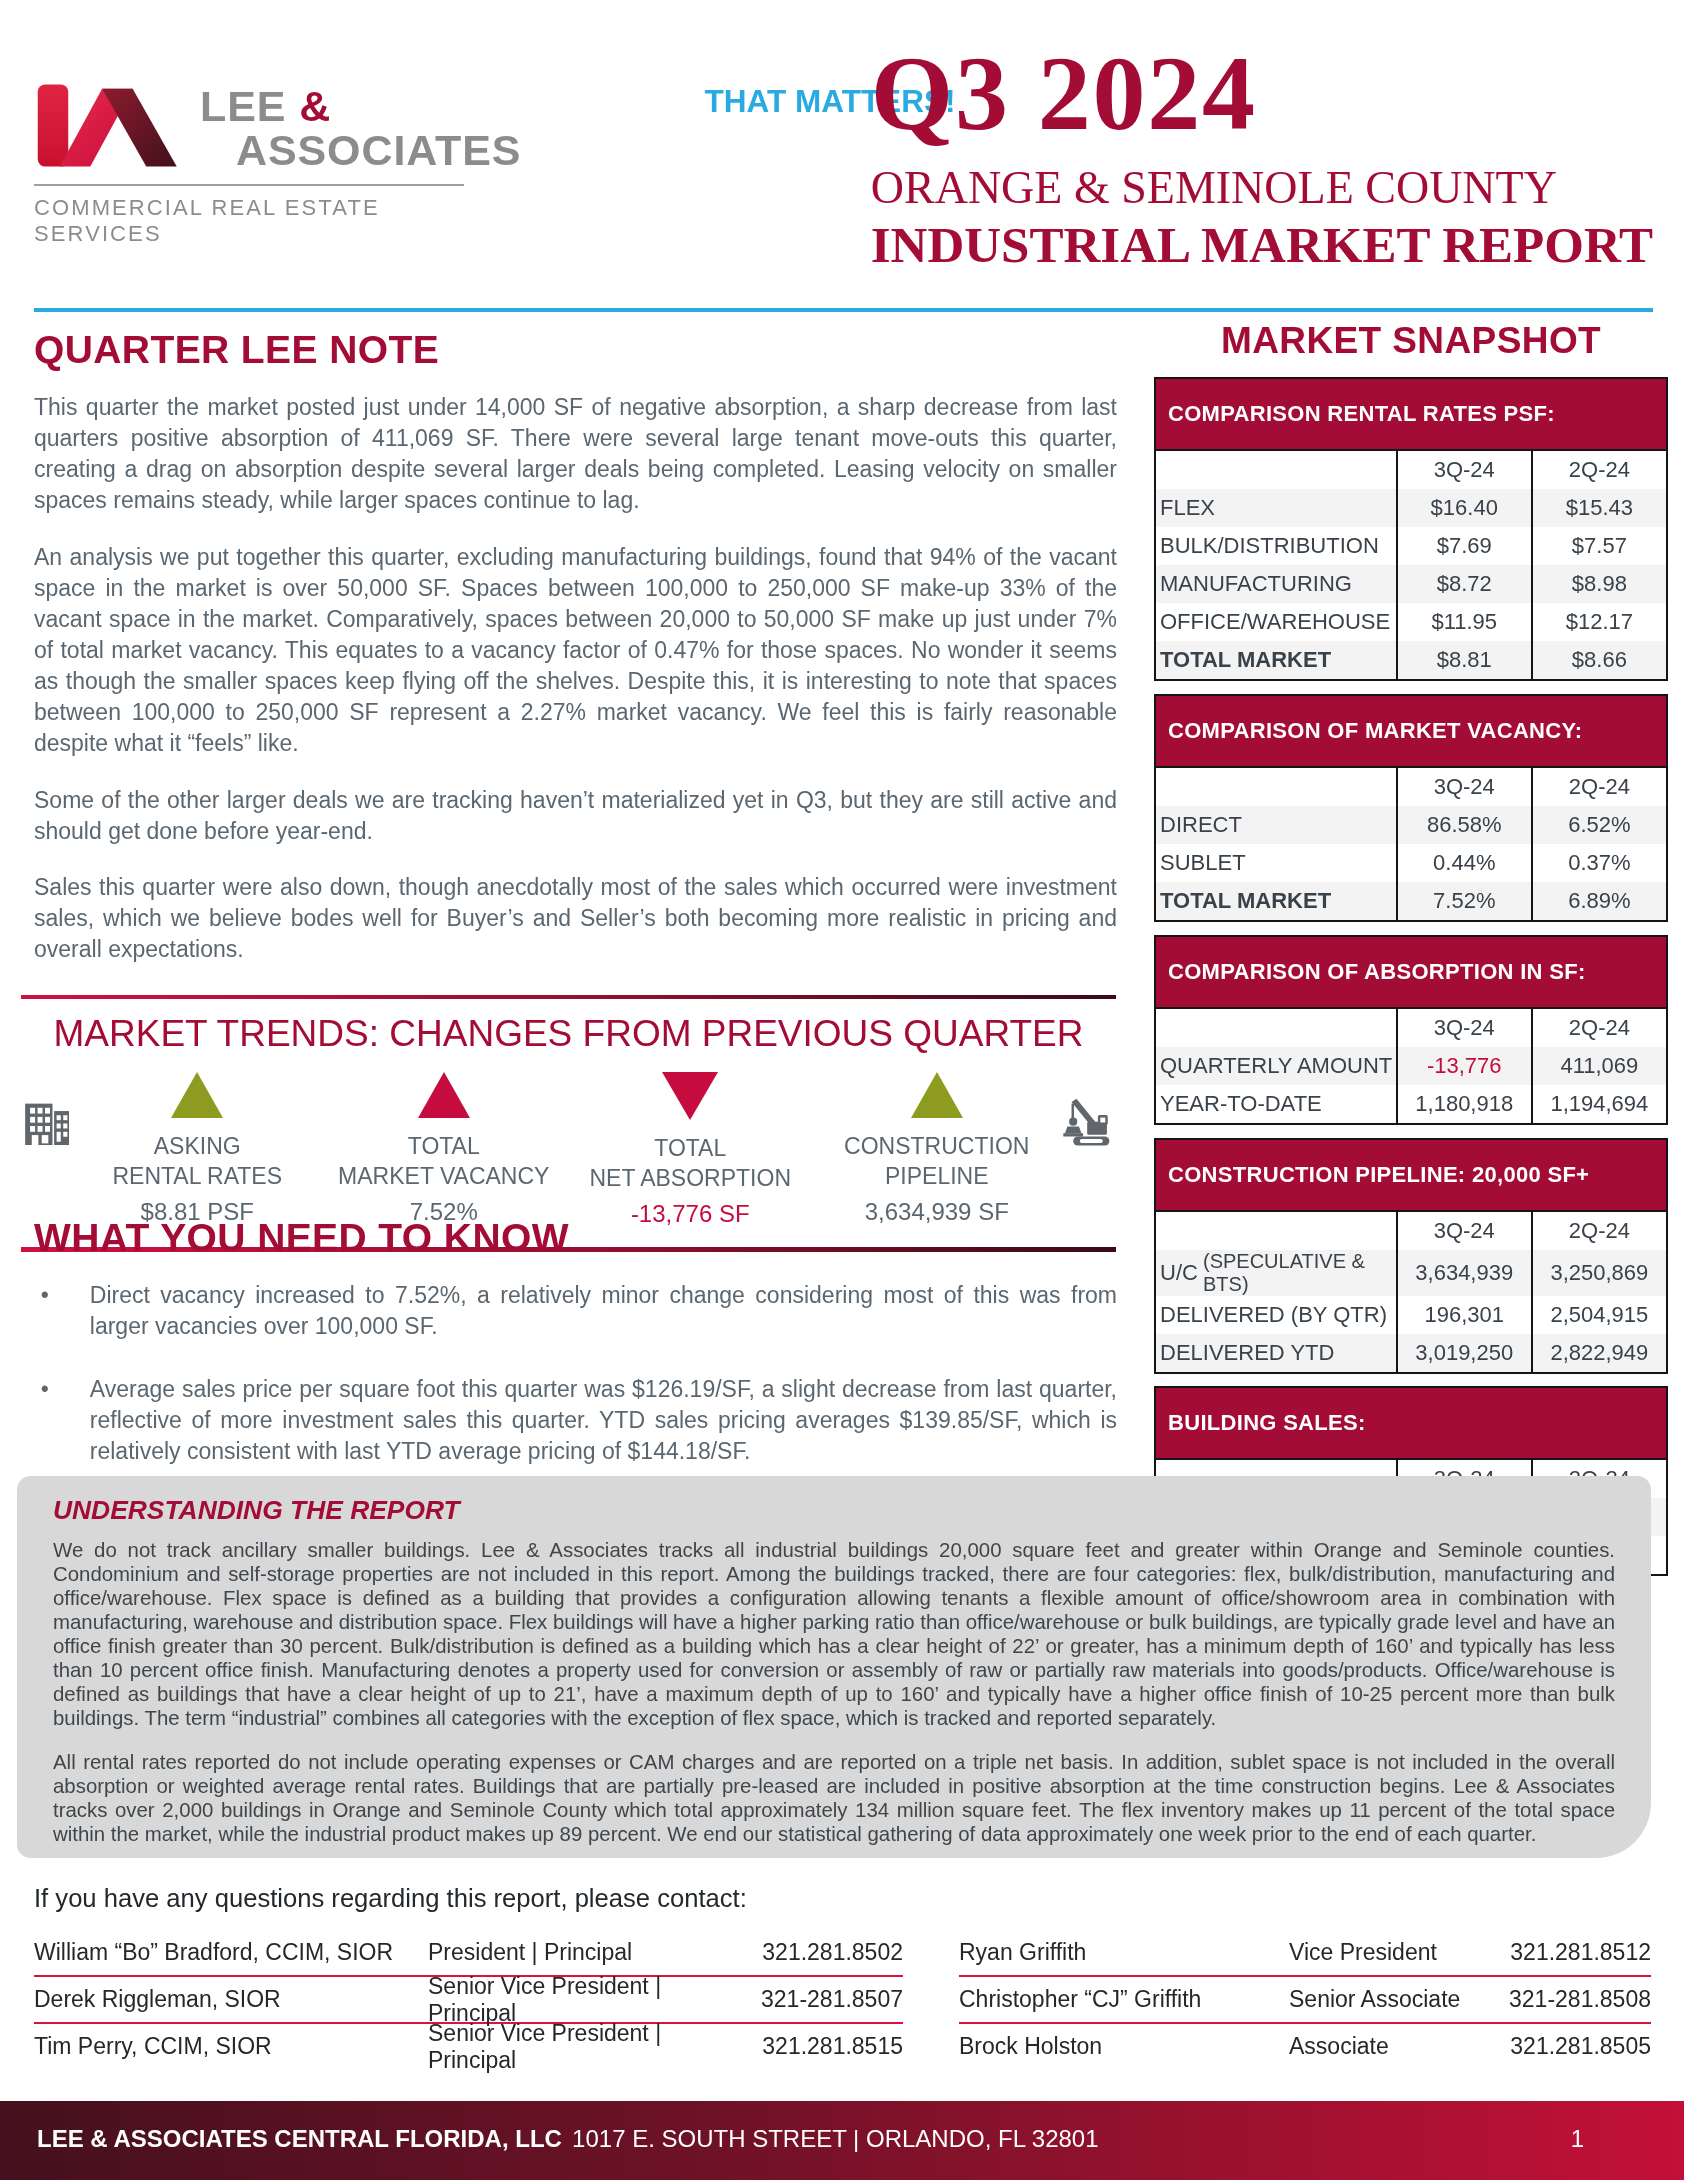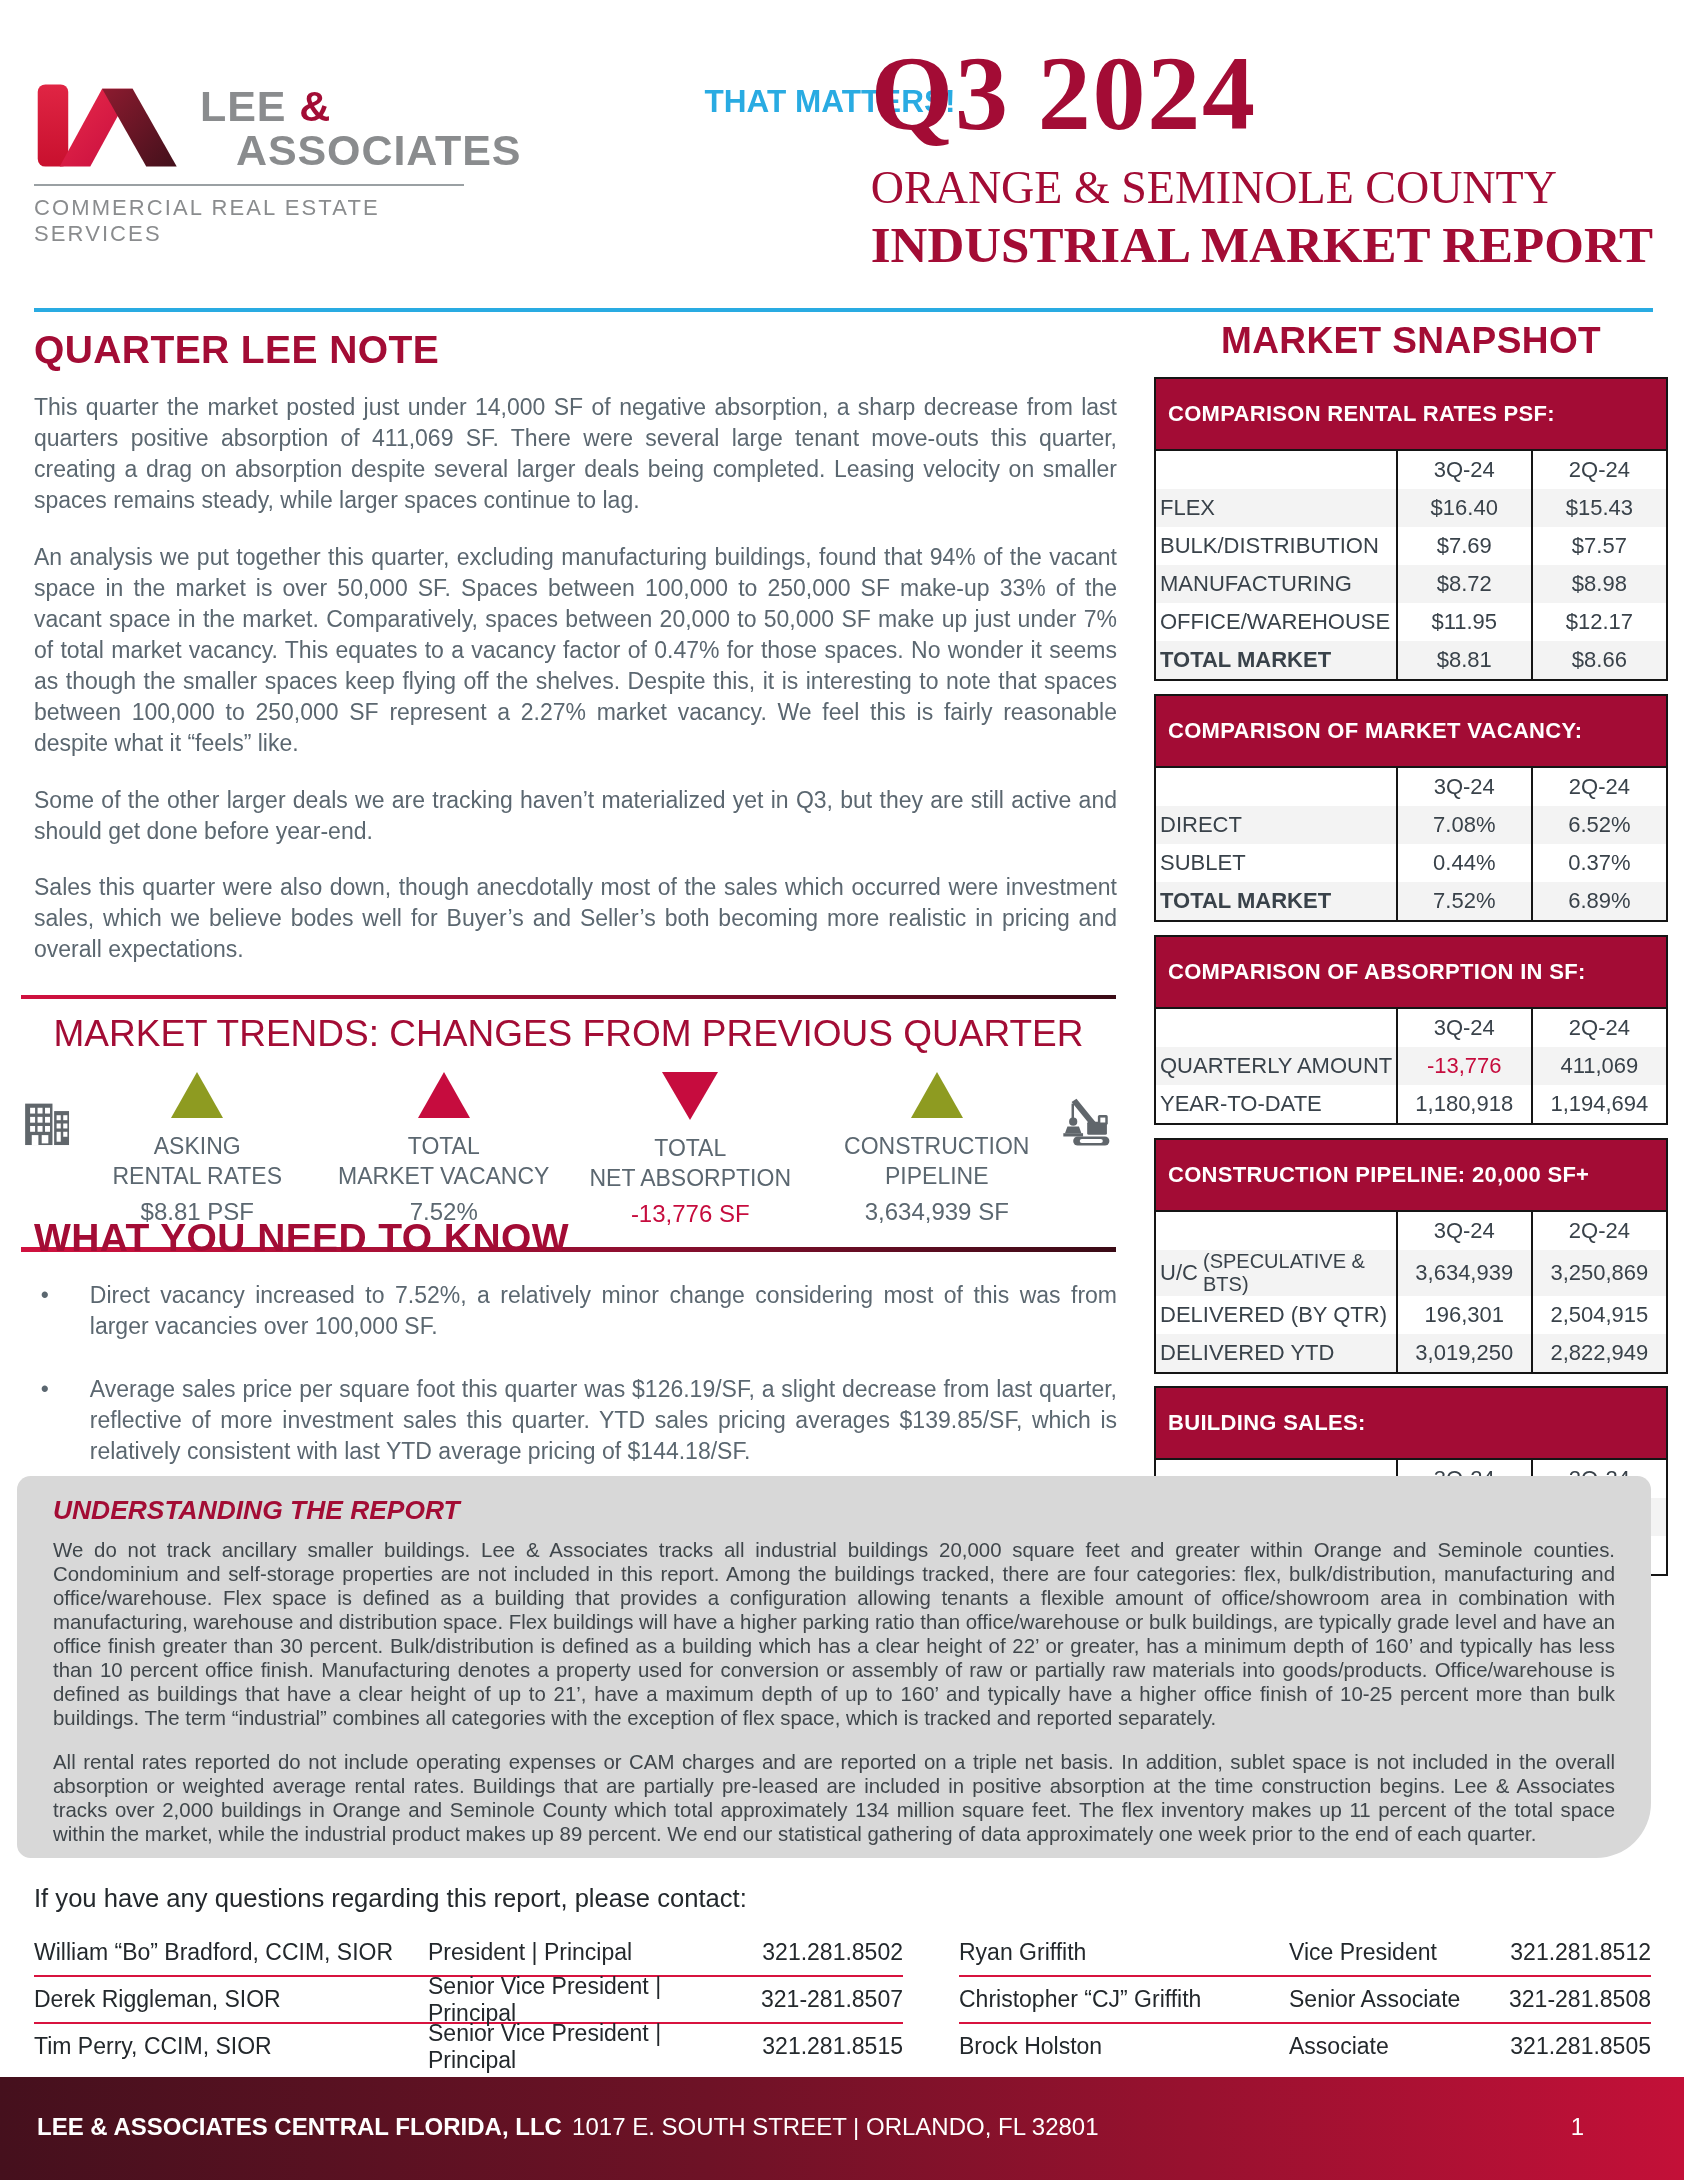--- a/index.html
+++ b/index.html
@@ -91,21 +91,21 @@
   .contact-row.last{border-bottom:none;}
   .c-name{font-size:23px;color:#23282C;}
   .c-title{font-size:23px;color:#23282C;}
   .c-phone{font-size:23px;color:#23282C;margin-left:auto;text-align:right;}
   .contact-table.left .c-name{flex:0 0 394px;}
   .contact-table.left .c-title{flex:0 0 324px;}
   .contact-table.right .c-name{flex:0 0 330px;}
   .contact-table.right .c-title{flex:0 0 209px;}
 
   
-  .footer{position:absolute;left:0;right:0;bottom:0;height:104px;
+  .footer{position:absolute;left:0;right:0;bottom:0;height:80px;
     background:linear-gradient(90deg,#45101D 0%,#6E1226 42%,#C31038 100%);
     display:flex;align-items:center;color:#fff;font-size:24px;
     padding:0 101px 4px 37px;box-sizing:border-box;}
   .footer .company{font-weight:bold;margin-right:10.2px;}
   .footer .page-num{margin-left:auto;}
   .icon-svg{display:block;}
 </style>
 </head>
 <body>
 
@@ -204,21 +204,21 @@
         </div>
         <div class="snap-table">
           <div class="snap-title">COMPARISON OF MARKET VACANCY:</div>
           <div class="snap-row head">
             <div class="cell label"></div>
             <div class="cell val">3Q-24</div>
             <div class="cell val">2Q-24</div>
           </div>
           <div class="snap-row">
             <div class="cell label">DIRECT</div>
-            <div class="cell val">7.08%</div>
+            <div class="cell val">86.58%</div>
             <div class="cell val">6.52%</div>
           </div>
           <div class="snap-row">
             <div class="cell label">SUBLET</div>
             <div class="cell val">0.44%</div>
             <div class="cell val">0.37%</div>
           </div>
           <div class="snap-row">
             <div class="cell label bold">TOTAL MARKET</div>
             <div class="cell val">7.52%</div>

